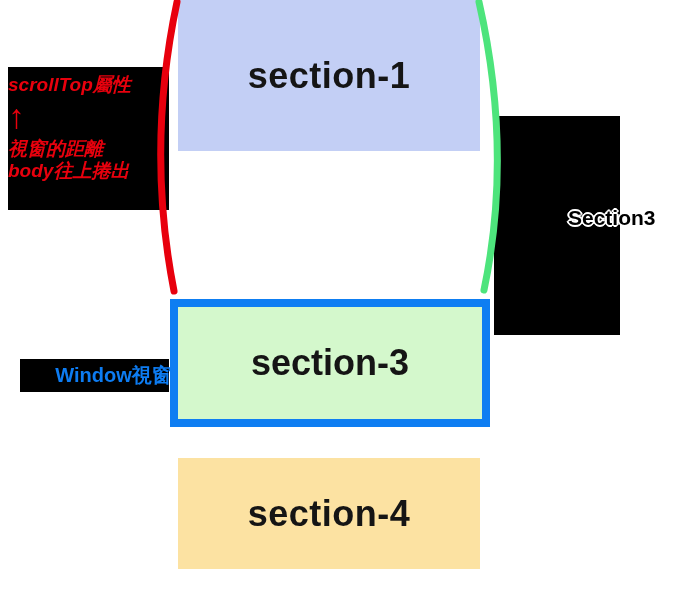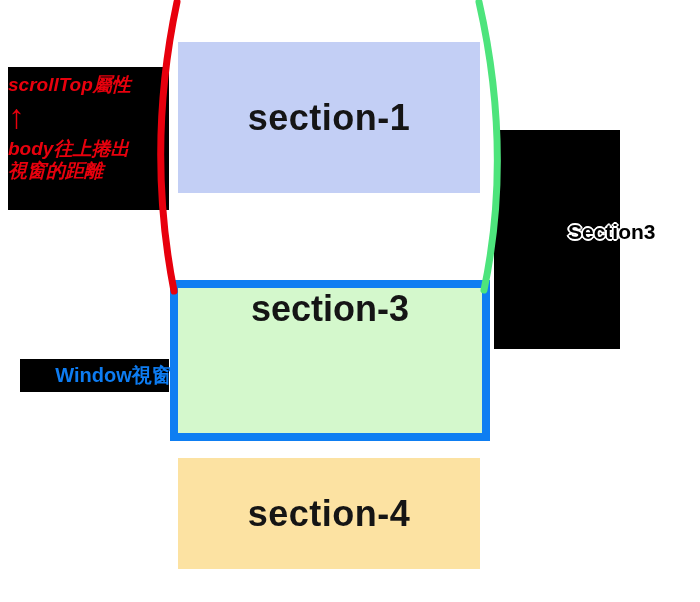--- a/index.html
+++ b/index.html
@@ -13,23 +13,23 @@
     left:178px;width:302px;
     display:flex;align-items:center;justify-content:center;
     font-size:36px;font-weight:bold;color:#151515;
     letter-spacing:0.5px;
   }
   .sec1{top:0;height:151px;}
   .sec2{top:151px;height:142px;}
   .sec4{top:458px;height:111px;}
   
   .viewport{
-    left:170px;top:280px;width:320px;height:161px;
+    left:170px;top:299px;width:320px;height:128px;
     border:8px solid #0e7ef2;
-    display:flex;align-items:flex-start;justify-content:center;
+    display:flex;align-items:center;justify-content:center;
     font-size:36px;font-weight:bold;color:#151515;
     z-index:3;
   }
   
   .scrolltop-note{
     left:8px;top:67px;width:161px;height:143px;background:#000;
     display:flex;flex-direction:column;align-items:flex-start;justify-content:flex-start;
     padding-top:7px;z-index:2;text-align:center;font-style:italic;
   }
   .scrolltop-note .red-line{
@@ -39,51 +39,51 @@
     color:#e8000d;font-weight:bold;font-size:34px;line-height:40px;height:42px;
   }
   
   .window-label{
     left:20px;top:359px;width:149px;height:33px;background:#000;
     display:flex;align-items:center;justify-content:center;
     color:#0d7cf2;font-weight:bold;font-size:20px;white-space:nowrap;z-index:2;
   }
   
   .right-note{
-    left:494px;top:130px;width:126px;height:219px;background:#000;z-index:2;
+    left:494px;top:116px;width:126px;height:219px;background:#000;z-index:2;
   }
   .right-note .outlined-text{
     position:absolute;left:74px;top:90px;white-space:nowrap;
     font-size:21px;font-weight:bold;color:#000;
     text-shadow:-2px 0 #fff,2px 0 #fff,0 -2px #fff,0 2px #fff,
                 -1px -1px #fff,1px -1px #fff,-1px 1px #fff,1px 1px #fff;
   }
   .curves{left:0;top:0;width:700px;height:602px;z-index:4;pointer-events:none;}
 </style>
 </head>
 <body>
 
 <div class="canvas">
 
-  <div class="abs section sec1" style="background-color: rgb(195, 207, 245); margin-top: 42px;">
+  <div class="abs section sec1" style="background-color: rgb(195, 207, 245);">
     <span>section-1</span>
   </div>
   <div class="abs section sec4" style="background-color: rgb(252, 226, 162);">
     <span>section-4</span>
   </div>
 
   <div class="abs viewport" style="background-color: rgb(212, 248, 204);">
     <span>section-3</span>
   </div>
 
   <div class="abs scrolltop-note" style="background-color: rgb(0, 0, 0);">
     <div class="red-line">scrollTop屬性</div>
     <div class="up-arrow">↑</div>
+    <div class="red-line">視窗的距離</div>
     <div class="red-line">body往上捲出</div>
-    <div class="red-line">視窗的距離</div>
   </div>
 
   <div class="abs window-label" style="background-color: rgb(0, 0, 0); padding-left: 38px;">
     <span style="color: rgb(13, 124, 242);">Window視窗</span>
   </div>
 
   <div class="abs right-note" style="background-color: rgb(0, 0, 0);">
     <span class="outlined-text">Section3</span>
   </div>
 

